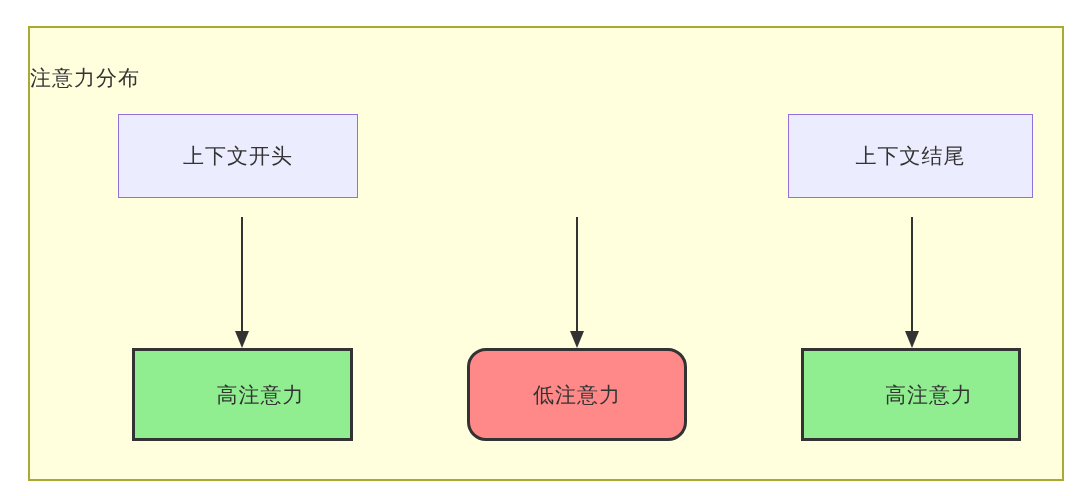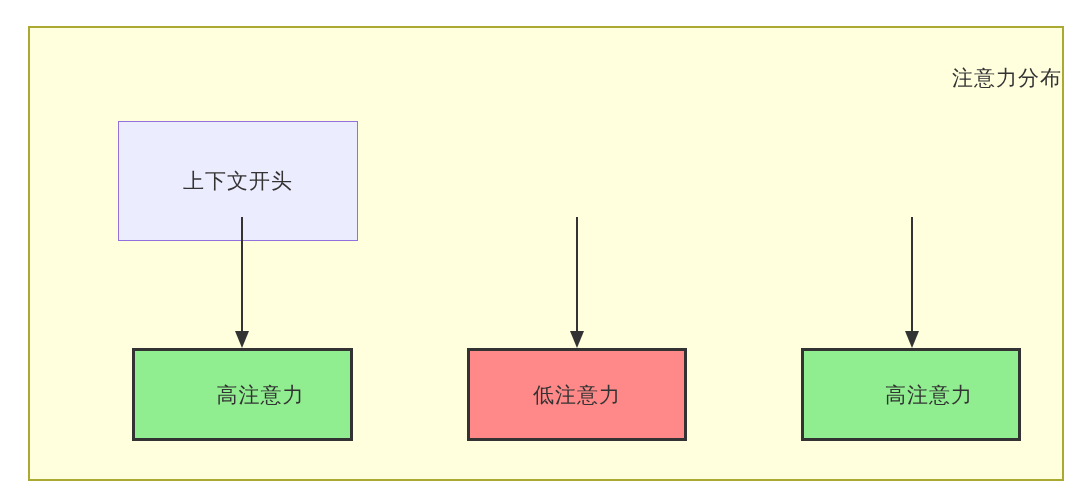--- a/index.html
+++ b/index.html
@@ -25,49 +25,49 @@
     height: 455px;
     background: var(--container-bg, #ffffde);
     border: 2px solid var(--container-border, #aaaa33);
     box-sizing: border-box;
   }
   .diagram-title {
     position: absolute;
     left: 0;
     top: 36px;
     width: 100%;
-    text-align: right;
+    text-align: left;
     font-size: 21px;
     color: var(--text, #333333);
     letter-spacing: 1px;
   }
   .node {
     position: absolute;
     box-sizing: border-box;
     display: flex;
     align-items: center;
     justify-content: center;
     font-size: 21px;
     color: var(--text, #333333);
     letter-spacing: 1px;
     text-align: center;
   }
   .node.source {
     background: var(--node-bg, #ececff);
     border: 1.5px solid var(--node-border, #9370db);
-    top: 93px;
-    height: 120px;
+    top: 86px;
+    height: 84px;
   }
   .node.result {
     border: 3px solid var(--result-border, #333333);
     top: 320px;
     height: 93px;
   }
   .node.result.high { background: var(--high-bg, #90ee90); padding-left: 36px; }
-  .node.result.low  { background: var(--low-bg, #ff8888); }
+  .node.result.low  { background: var(--low-bg, #ff8888); border-radius: 19px; }
 
   .src-1 { left: 88px;  width: 240px; }
   .src-2 { left: 422px; width: 247px; }
   .src-3 { left: 758px; width: 245px; }
 
   .res-1 { left: 102px; width: 221px; }
   .res-2 { left: 437px; width: 220px; }
   .res-3 { left: 771px; width: 220px; }
 
   .arrow {
@@ -84,20 +84,23 @@
 <body>
 
 <div class="stage">
   <div class="subgraph">
 
     <div class="diagram-title">注意力分布</div>
 
     <div class="node source src-1">
       <span>上下文开头</span>
     </div>
+    <div class="node source src-3">
+      <span>上下文结尾</span>
+    </div>
 
     <svg class="arrow arrow-1" viewBox="0 0 18 131">
       <line x1="9" y1="0" x2="9" y2="118" stroke="#333333" stroke-width="2"></line>
       <polygon points="2,114 16,114 9,131" fill="#333333"></polygon>
     </svg>
     <svg class="arrow arrow-2" viewBox="0 0 18 131">
       <line x1="9" y1="0" x2="9" y2="118" stroke="#333333" stroke-width="2"></line>
       <polygon points="2,114 16,114 9,131" fill="#333333"></polygon>
     </svg>
     <svg class="arrow arrow-3" viewBox="0 0 18 131">

